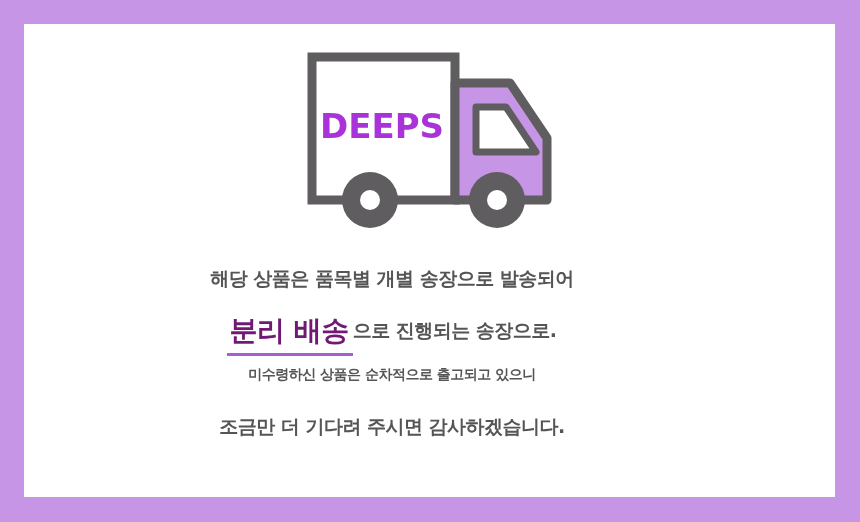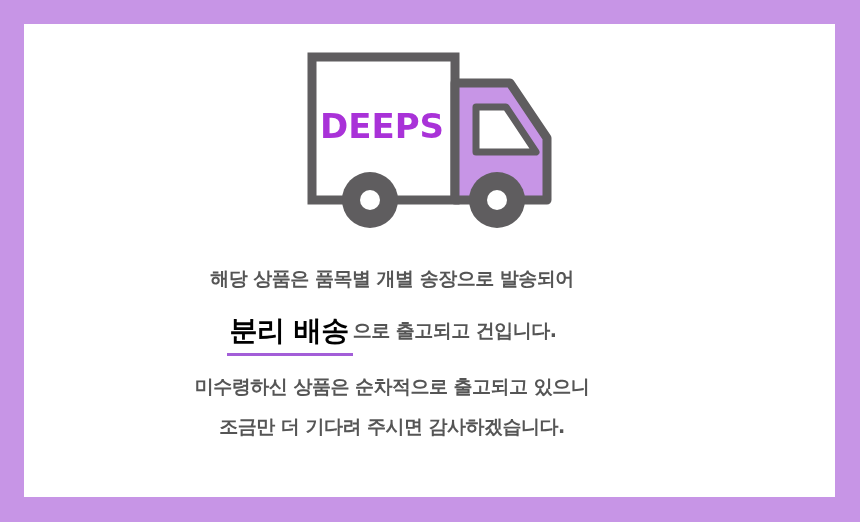--- a/index.html
+++ b/index.html
@@ -24,24 +24,24 @@
   .line {
     position: absolute;
     left: 0; width: 784px;
     text-align: center;
     color: #555555;
     font-weight: bold;
     letter-spacing: -0.5px;
   }
   .l1 { top: 266px; font-size: 19px; }
   .l2 { top: 312px; font-size: 19px; }
-  .l3 { top: 374px; font-size: 19px; }
+  .l3 { top: 366px; font-size: 14px; }
   .l4 { top: 414px; font-size: 19px; }
   .hl {
-    color: #000000;
+    color: #701a75;
     font-size: 28px;
     position: relative;
     display: inline-block;
     padding: 0 4px 0 2px;
   }
   .hl::after {
     content: "";
     position: absolute;
     left: 0; right: 0; bottom: -6px;
     height: 3px;
@@ -66,18 +66,18 @@
   <circle cx="65" cy="150" r="10" fill="#ffffff"></circle>
   <circle cx="192" cy="150" r="28" fill="#5f5d5f"></circle>
   <circle cx="192" cy="150" r="10" fill="#ffffff"></circle>
 
   <text x="77" y="88" text-anchor="middle" font-family="DejaVu Sans, sans-serif" font-weight="bold" font-size="34" fill="#a932d8">DEEPS</text>
 </svg>
 
 <div class="line l1">해당 상품은 품목별 개별 송장으로 발송되어</div>
 
 <div class="line l2">
-  <span class="hl">분리 배송</span><span class="rest">으로 출고되고 건입니다.</span>
+  <span class="hl">분리 배송</span><span class="rest">으로 진행되는 송장으로.</span>
 </div>
 
 <div class="line l3">미수령하신 상품은 순차적으로 출고되고 있으니</div>
 
 <div class="line l4">조금만 더 기다려 주시면 감사하겠습니다.</div>
 
 </body></html>

